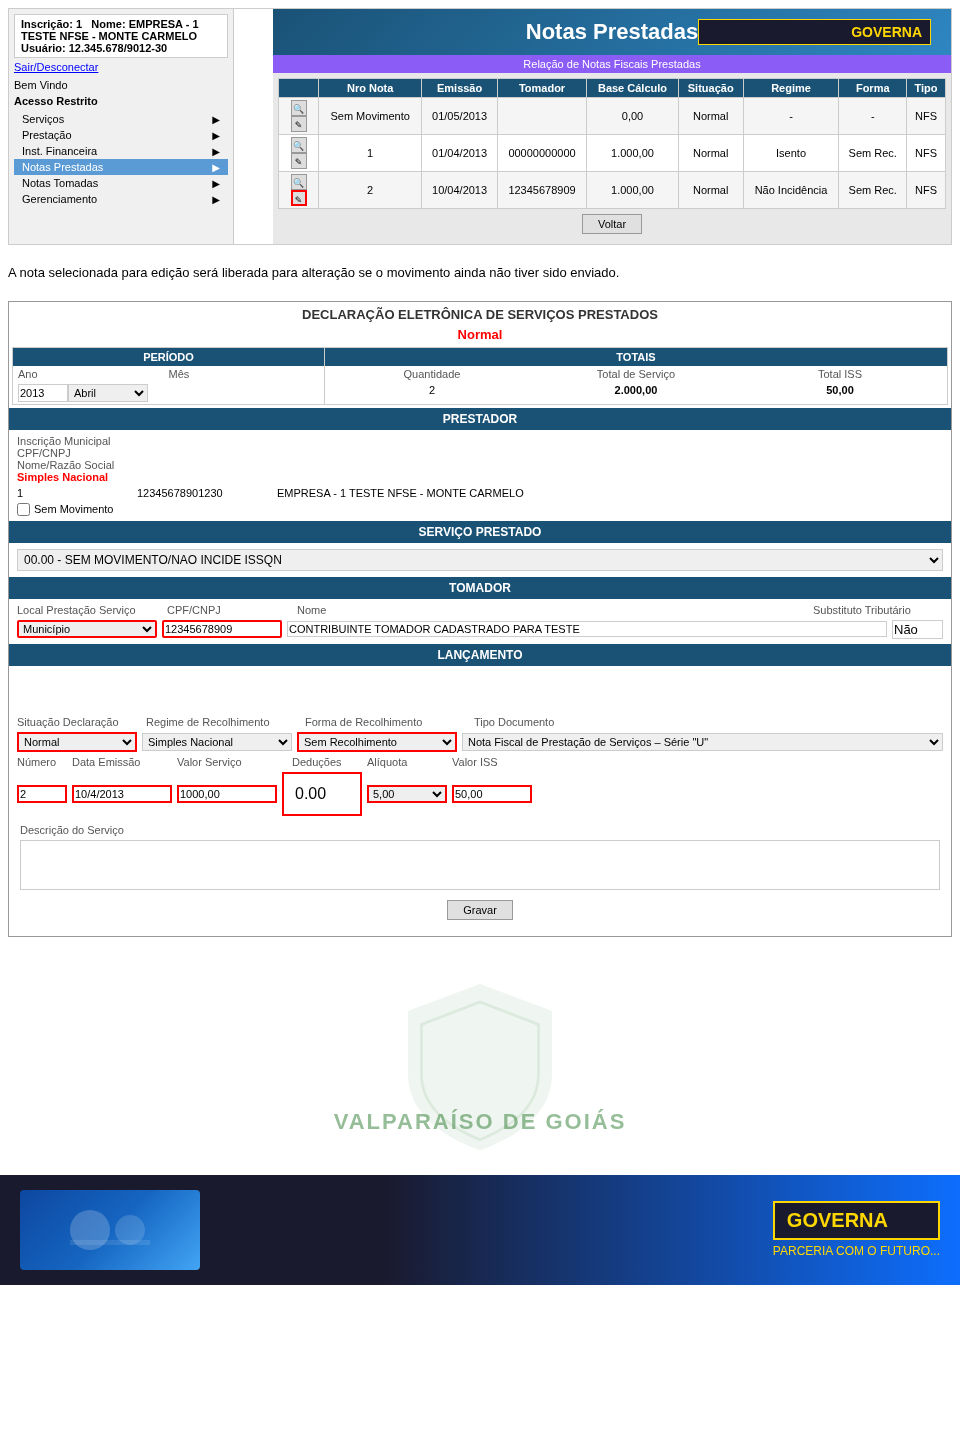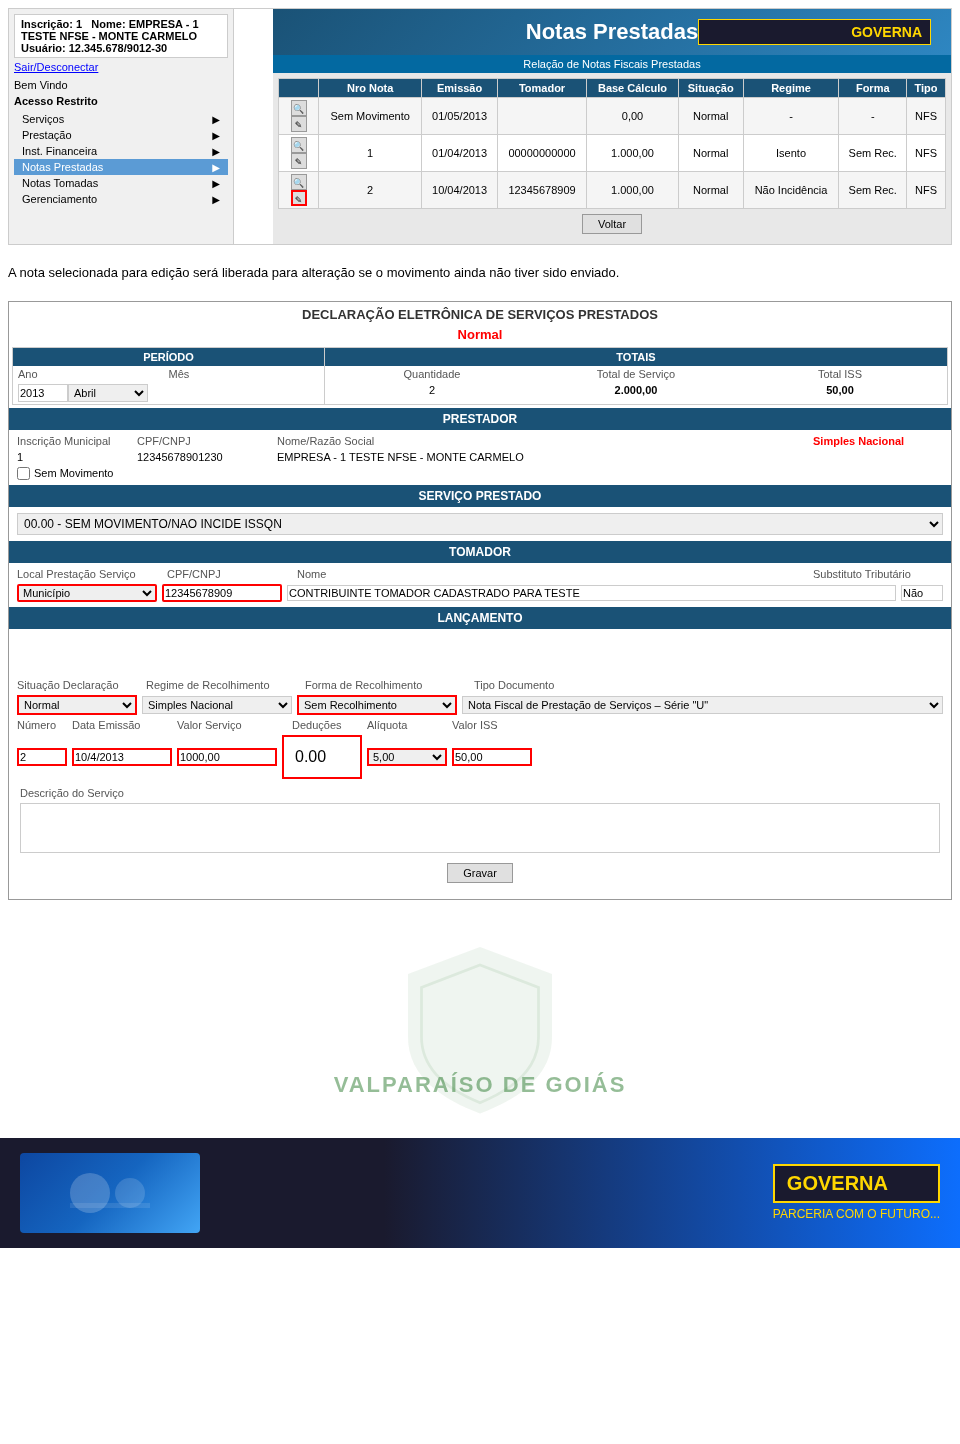--- a/index.html
+++ b/index.html
@@ -15,21 +15,21 @@
     .acesso-restrito { font-size: 11px; font-weight: bold; margin-bottom: 4px; }
     .menu-item { display: flex; align-items: center; justify-content: space-between; padding: 2px 8px; font-size: 11px; cursor: pointer; }
     .menu-item.blue { background: #5b9bd5; color: white; }
     .menu-arrow { font-size: 10px; }
 
     
     .right-panel { flex: 1; background: #e8e8e8; }
     .header-bar { background: linear-gradient(135deg, #1a5276, #2e86c1); padding: 10px 20px; display: flex; align-items: center; justify-content: space-between; }
     .header-title { color: white; font-size: 22px; font-weight: bold; }
     .governa-logo { background: #1a1a2e; color: #ffd700; font-size: 14px; font-weight: bold; padding: 4px 8px; border: 1px solid #ffd700; }
-    .sub-header { background: #0369a1; color: white; text-align: center; padding: 3px; font-size: 11px; }
+    .sub-header { background: #8b5cf6; color: white; text-align: center; padding: 3px; font-size: 11px; }
     .table-area { padding: 5px; }
     .notes-table { width: 100%; border-collapse: collapse; background: white; }
     .notes-table th { background: #1a5276; color: white; padding: 3px 5px; font-size: 11px; text-align: center; border: 1px solid #ccc; }
     .notes-table td { padding: 2px 5px; font-size: 11px; border: 1px solid #ccc; text-align: center; background: white; }
     .notes-table tr:nth-child(odd) td { background: #f5f5f5; }
     .icon-btn { display: inline-block; width: 16px; height: 16px; background: #ddd; border: 1px solid #999; cursor: pointer; font-size: 9px; text-align: center; line-height: 16px; }
     .icon-btn.red { border: 2px solid red; }
     .voltar-btn { display: block; margin: 5px auto; padding: 3px 15px; background: #e0e0e0; border: 1px solid #999; cursor: pointer; font-size: 11px; }
 
     
@@ -50,21 +50,21 @@
     .box-values input { width: 60px; border: 1px solid #ccc; font-size: 11px; padding: 1px; }
     .box-values select { width: 80px; border: 1px solid #ccc; font-size: 11px; padding: 1px; }
     .totais-labels { display: flex; padding: 2px 5px; font-size: 11px; }
     .totais-labels span { flex: 1; color: #555; text-align: center; }
     .totais-values { display: flex; padding: 2px 5px; font-size: 11px; }
     .totais-values span { flex: 1; text-align: center; }
     .totais-values span.bold { font-weight: bold; }
 
     
     .prestador-area { margin: 3px; }
-    .prestador-labels { display: flex; padding: 2px 5px; font-size: 11px; }
+    .prestador-labels { display: flex; padding: 2px 5px; font-size: 11px; flex-direction: column; }
     .prestador-labels span { color: #555; }
     .prestador-labels span:nth-child(1) { width: 120px; }
     .prestador-labels span:nth-child(2) { width: 140px; }
     .prestador-labels span:nth-child(3) { flex: 1; }
     .prestador-labels span:nth-child(4) { width: 120px; color: red; font-weight: bold; }
     .prestador-values { display: flex; padding: 2px 5px; font-size: 11px; align-items: center; }
     .prestador-values span:nth-child(1) { width: 120px; }
     .prestador-values span:nth-child(2) { width: 140px; }
     .prestador-values span:nth-child(3) { flex: 1; }
     .sem-movimento { display: flex; align-items: center; gap: 4px; padding: 2px 5px; font-size: 11px; }
@@ -307,21 +307,21 @@
       <span style="width:130px;">CPF/CNPJ</span>
       <span style="flex:1;">Nome</span>
       <span style="width:130px;">Substituto Tributário</span>
     </div>
     <div class="tomador-values">
       <select class="tomador-select" style="width:140px; border:2px solid red; font-size:11px;">
         <option>Município</option>
       </select>
       <input type="text" class="tomador-cpf" style="width: 120px; border: 2px solid red; font-size: 11px; padding: 1px;" value="12345678909">
       <input type="text" class="tomador-nome" style="font-size: 11px; padding: 1px; flex: 1 1 0%;" value="CONTRIBUINTE TOMADOR CADASTRADO PARA TESTE">
-      <input type="text" class="tomador-subst" style="width: 42px; font-size: 11px; padding: 1px;" value="Não">
+      <input type="text" class="tomador-subst" style="width: 51px; font-size: 13px; padding: 1px;" value="Não">
     </div>
   </div>
 
   <div class="decl-section-header">LANÇAMENTO</div>
   <div class="lancamento-area">
     <div class="lanc-row1-labels">
       <span style="width:120px;">Situação Declaração</span>
       <span style="width:150px;">Regime de Recolhimento</span>
       <span style="width:160px;">Forma de Recolhimento</span>
       <span style="flex:1;">Tipo Documento</span>

